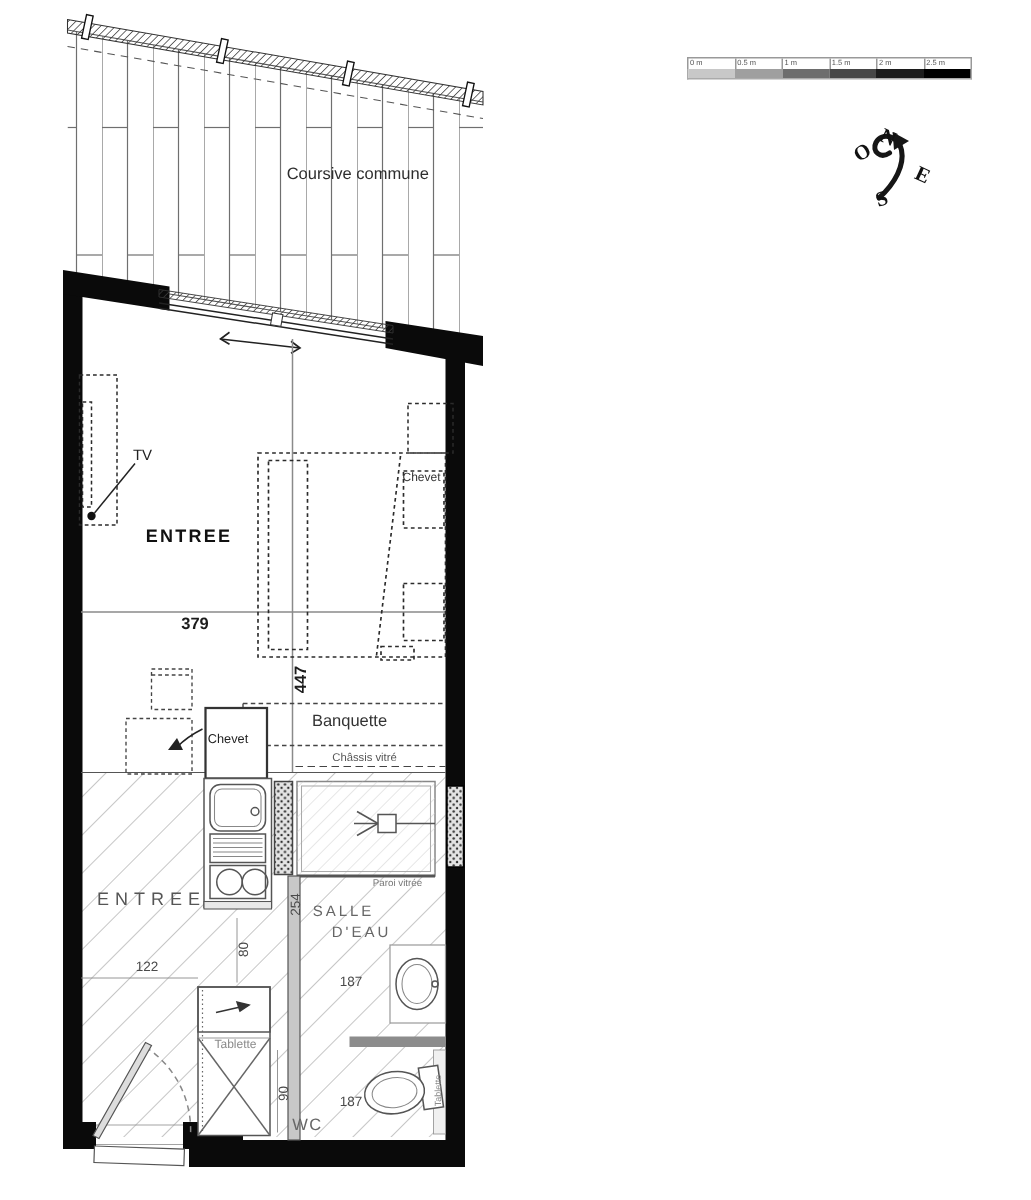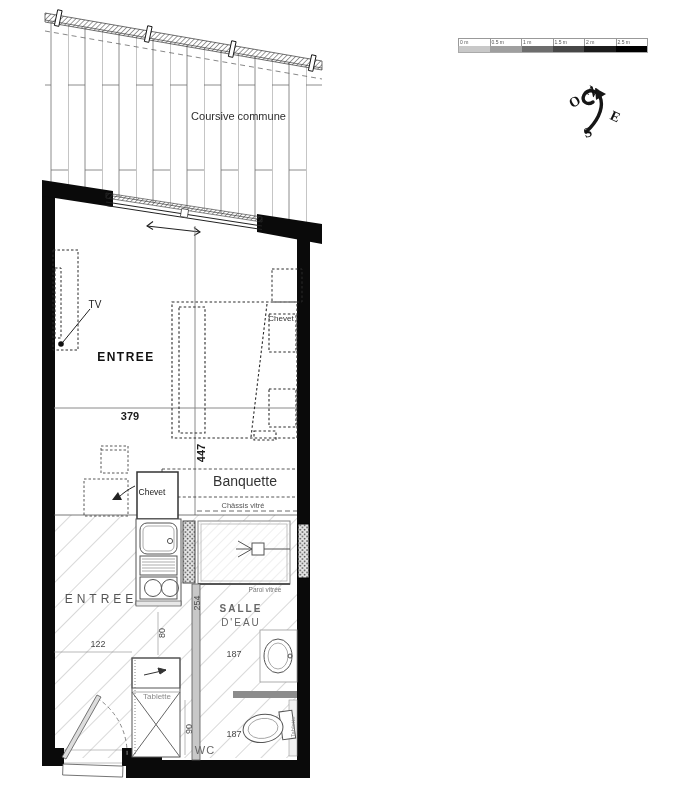--- a/index.html
+++ b/index.html
@@ -247,26 +247,26 @@
   </div>
 </div>
 
 <span class="label" style="left:228px;top:116px;font-size:11px;color:#2e2e2e;padding-left:21px;">Coursive commune</span>
 
 <span class="label room" style="left:126px;top:357px;font-size:12px;letter-spacing:1.5px;">ENTREE</span>
 <span class="label" style="left:95px;top:304px;font-size:10px;color:#222;">TV</span>
 <span class="label" style="left:281px;top:290px;font-size:8px;color:#333;margin-top:28px;">Chevet</span>
 <span class="label dim" style="left:130px;top:376px;font-size:11px;margin-top:40px;">379</span>
 <span class="label rot dim" style="left:201px;top:453px;font-size:11px;">447</span>
-<span class="label" style="left:233px;top:481px;font-size:14px;color:#333;padding-left:24px;">Banquette</span>
+<span class="label" style="left:233px;top:481px;font-size:11px;color:#333;">Banquette</span>
 <span class="label" style="left:152px;top:492px;font-size:8.5px;color:#222;">Chevet</span>
 <span class="label" style="left:243px;top:505px;font-size:7.5px;color:#555;">Châssis vitré</span>
 
 <span class="label muted" style="left:101px;top:599px;font-size:12px;letter-spacing:4px;color:#555;text-align:right;">ENTREE</span>
-<span class="label muted" style="left:241px;top:608px;font-size:10px;letter-spacing:2px;font-weight:bold;">SALLE</span>
+<span class="label muted" style="left:229px;top:608px;font-size:10px;letter-spacing:2px;">SALLE</span>
 <span class="label muted" style="left:241px;top:622px;font-size:10px;letter-spacing:2px;">D'EAU</span>
 <span class="label tiny" style="left:265px;top:589px;font-size:6.5px;">Paroi vitrée</span>
 <span class="label" style="left:157px;top:696px;font-size:8px;color:#8a8a8a;">Tablette</span>
 <span class="label muted" style="left:205px;top:750px;font-size:11px;letter-spacing:1px;">WC</span>
 <span class="label rot" style="left:293px;top:727px;font-size:6px;color:#8a8a8a;">Tablette</span>
 
 <span class="label small-dim" style="left:98px;top:644px;">122</span>
 <span class="label small-dim" style="left:234px;top:654px;">187</span>
 <span class="label small-dim rot" style="left:197px;top:603px;">254</span>
 <span class="label small-dim rot" style="left:162px;top:633px;">80</span>

